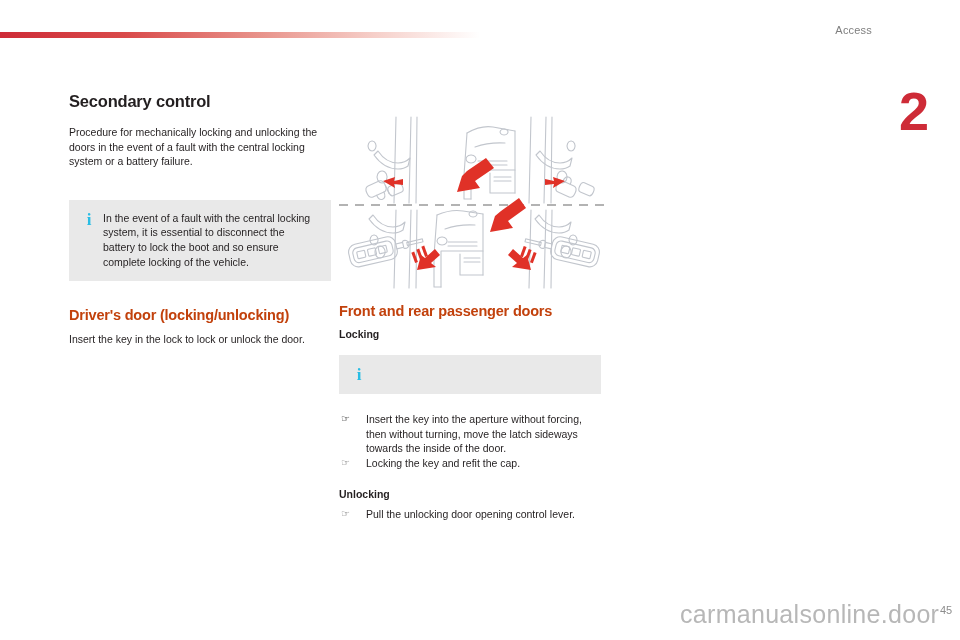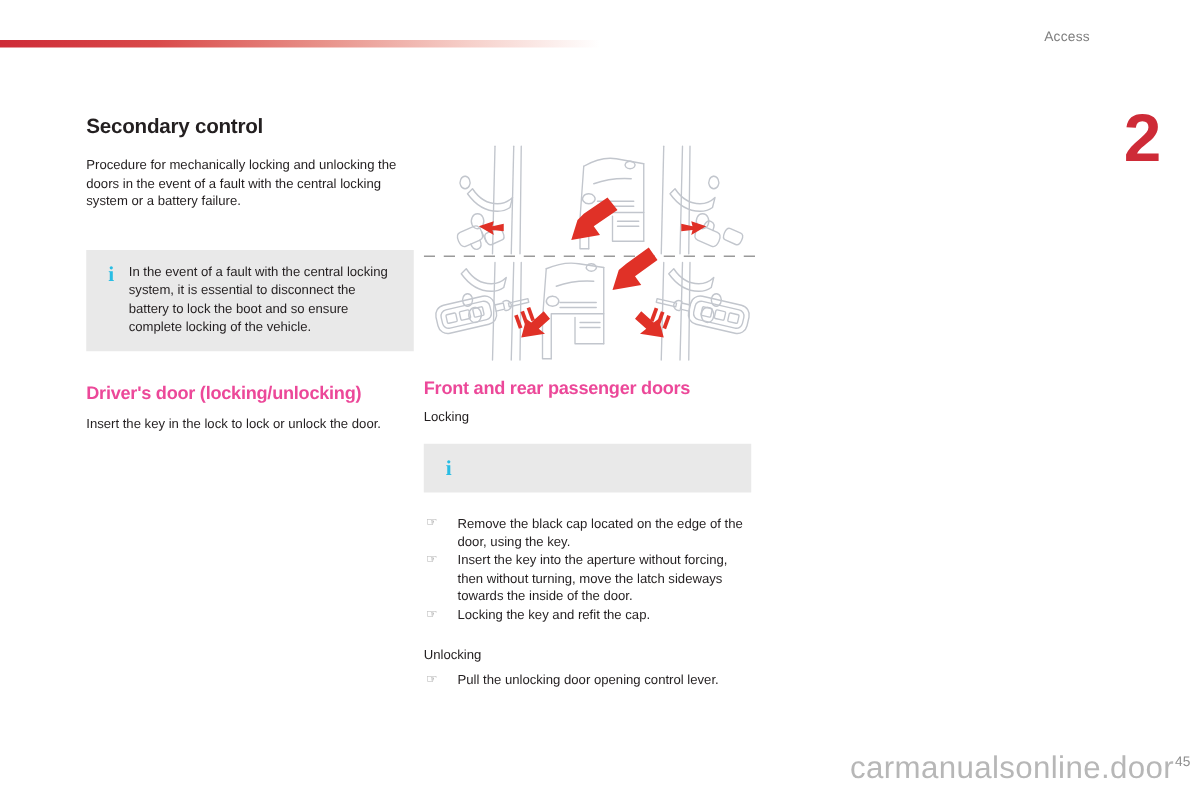--- a/index.html
+++ b/index.html
@@ -64,25 +64,25 @@
     font-weight: bold;
     margin: 0 0 14px 0;
     letter-spacing: -0.2px;
     color: #231f20;
   }
   h2.sub-title {
     font-size: 14.5px;
     font-weight: bold;
     margin: 0 0 9px 0;
     letter-spacing: -0.2px;
-    color: #ec4899;
+    color: #c2410c;
   }
   h3.minor-title {
     font-size: 10.5px;
-    font-weight: normal;
+    font-weight: bold;
     margin: 0 0 7px 0;
     color: #231f20;
   }
   p.body {
     font-size: 10.5px;
     line-height: 14.6px;
     margin: 0;
     color: #231f20;
   }
 
@@ -321,21 +321,20 @@
 
   <div class="callout">
     <div class="i-icon">i</div>
   </div>
 
   <div class="gap-md"></div>
 
   <ul class="steps">
     <li>
       <span class="marker">☞</span>
-      <span>Remove the black cap located on the edge of the door, using the key.</span>
     </li>
     <li>
       <span class="marker">☞</span>
       <span>Insert the key into the aperture without forcing, then without turning, move the latch sideways towards the inside of the door.</span>
     </li>
     <li>
       <span class="marker">☞</span>
       <span>Locking the key and refit the cap.</span>
     </li>
   </ul>

